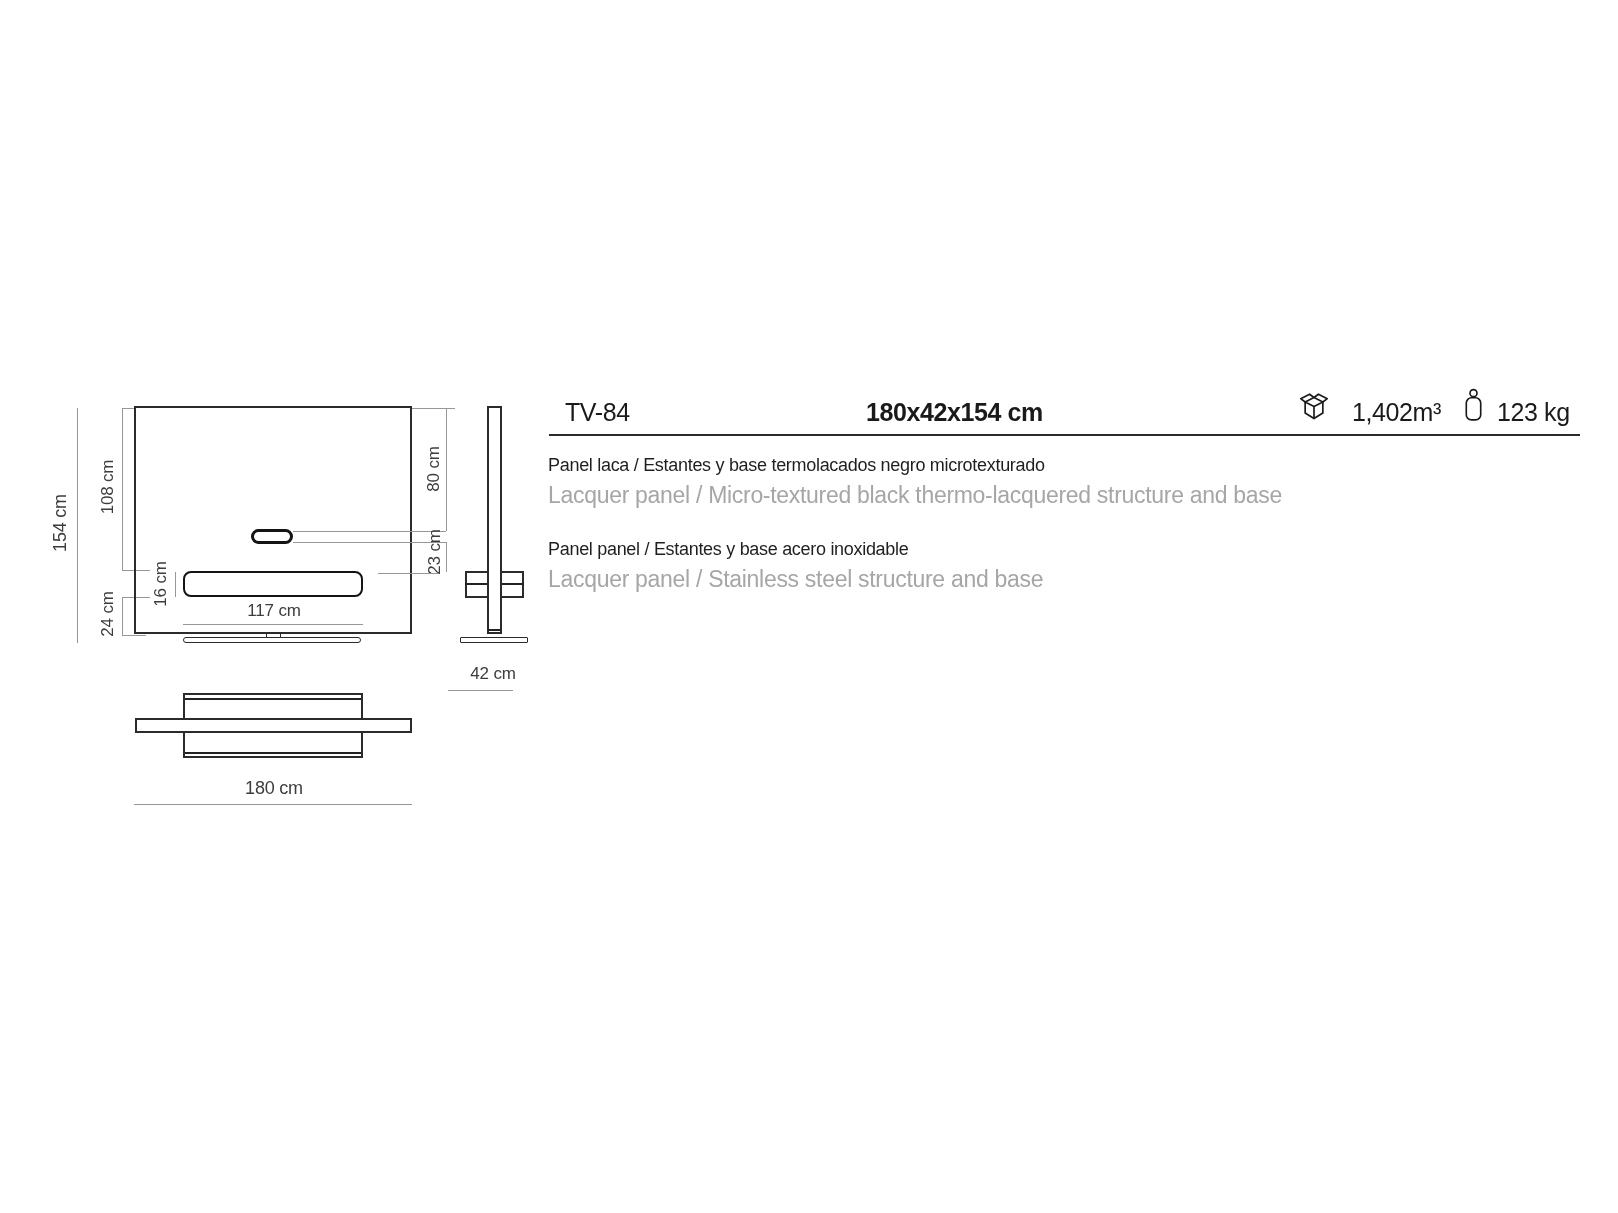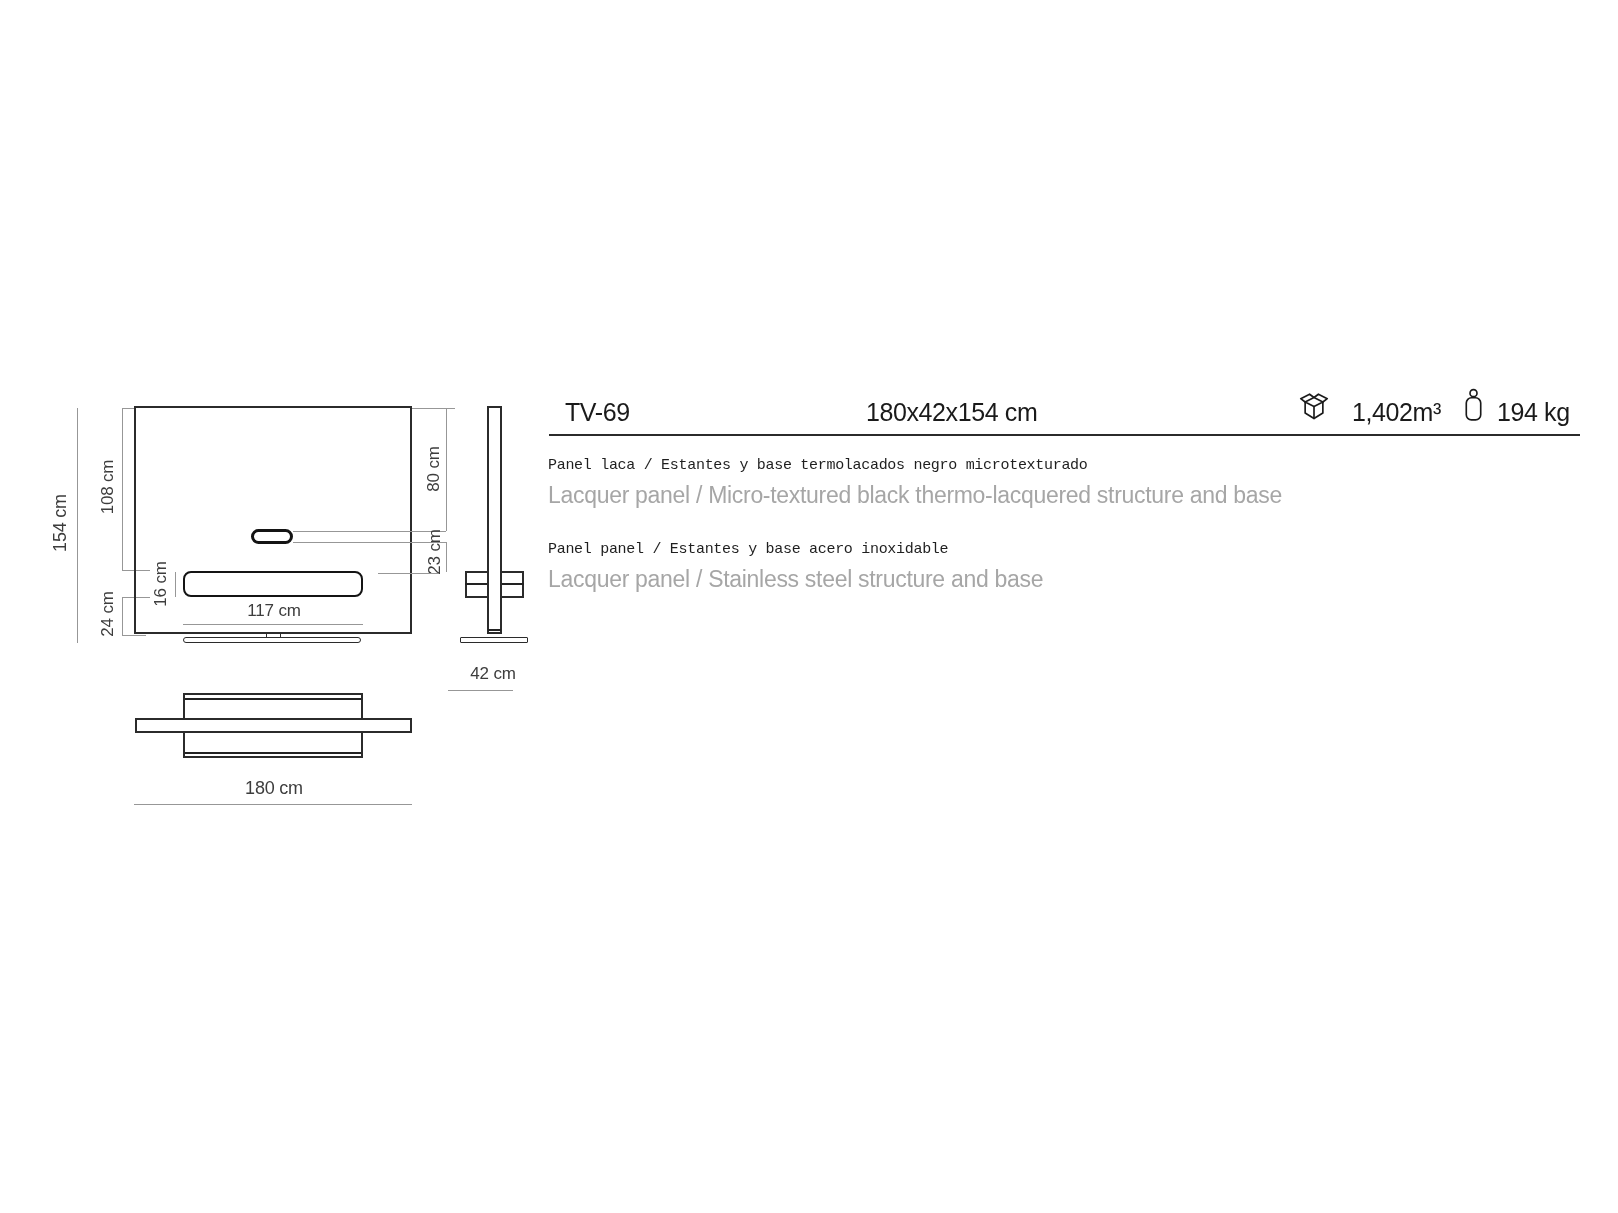--- a/index.html
+++ b/index.html
@@ -27,22 +27,22 @@
   .dim.big{font-size:18px;}
   .dim.rot{transform:translate(-50%,-50%) rotate(-90deg);}
   
   .h-txt{
     position:absolute;
     font-size:25px;color:#1a1a1a;letter-spacing:-0.4px;
     white-space:nowrap;line-height:28px;
   }
   .rule{position:absolute;background:#2b2b2b;height:2px;}
   .mat-es{
-    position:absolute;font-size:15px;color:#1f1f1f;
-    letter-spacing:-0.3px;white-space:nowrap;line-height:27px;font-family:Liberation Mono, monospace;
+    position:absolute;font-size:18px;color:#1f1f1f;
+    letter-spacing:-0.3px;white-space:nowrap;line-height:27px;
   }
   .mat-en{
     position:absolute;font-size:23px;color:#a6a6a6;
     letter-spacing:-0.3px;white-space:nowrap;line-height:27px;
   }
   .icon{position:absolute;}
   .icon svg{display:block;}
 </style>
 </head>
 <body>
@@ -106,41 +106,41 @@
     <div class="box" style="left:183px;top:693px;width:180px;height:65px;"></div>
     <div class="blk" style="left:185px;top:698px;width:176px;height:1.5px;"></div>
     <div class="blk" style="left:185px;top:752px;width:176px;height:1.5px;"></div>
     <div class="box" style="left:135px;top:718px;width:277px;height:15px;background:#ffffff;"></div>
 
     <span class="dim big" style="left:274px;top:788px;">180 cm</span>
     <div class="dl h" style="left:134px;top:804px;width:278px;"></div>
   </div>
 
   <div>
-    <span class="h-txt" style="left:565px;top:398px;">TV-69</span>
-    <span class="h-txt" style="left:866px;top:398px;">180x42x154 cm</span>
+    <span class="h-txt" style="left:565px;top:398px;">TV-84</span>
+    <span class="h-txt" style="left:866px;top:398px;font-weight:bold;">180x42x154 cm</span>
 
     <span class="icon" style="left:1299px;top:392px;">
       <svg width="30" height="31" viewBox="0 0 26 28" fill="none" stroke="#1a1a1a" stroke-width="1.5" stroke-linejoin="round">
         <path d="M5 9 L13 13 L21 9 L13 5 Z"></path>
         <path d="M5 9 L5 19 L13 24 L13 13"></path>
         <path d="M21 9 L21 19 L13 24"></path>
         <path d="M5 9 L1 6 L9 2 L13 5"></path>
         <path d="M21 9 L25 6 L17 2 L13 5"></path>
       </svg>
     </span>
     <span class="h-txt" style="left:1336px;top:398px;margin-left:16px;">1,402m³</span>
 
     <span class="icon" style="left:1463px;top:388px;">
       <svg width="21" height="34" viewBox="0 0 20 33" fill="none" stroke="#1a1a1a" stroke-width="1.6">
         <circle cx="10" cy="5" r="3.4"></circle>
         <rect x="3" y="9.5" width="14" height="21.5" rx="5"></rect>
       </svg>
     </span>
-    <span class="h-txt" style="left:1497px;top:398px;">194 kg</span>
+    <span class="h-txt" style="left:1497px;top:398px;">123 kg</span>
 
     <div class="rule" style="left:549px;top:434px;width:1031px;"></div>
   </div>
 
   <div>
     <span class="mat-es" style="left:548px;top:452px;">Panel laca / Estantes y base termolacados negro microtexturado</span>
     <span class="mat-en" style="left:548px;top:482px;">Lacquer panel / Micro-textured black thermo-lacquered structure and base</span>
 
     <span class="mat-es" style="left:548px;top:536px;">Panel panel / Estantes y base acero inoxidable</span>
     <span class="mat-en" style="left:548px;top:566px;">Lacquer panel / Stainless steel structure and base</span>

